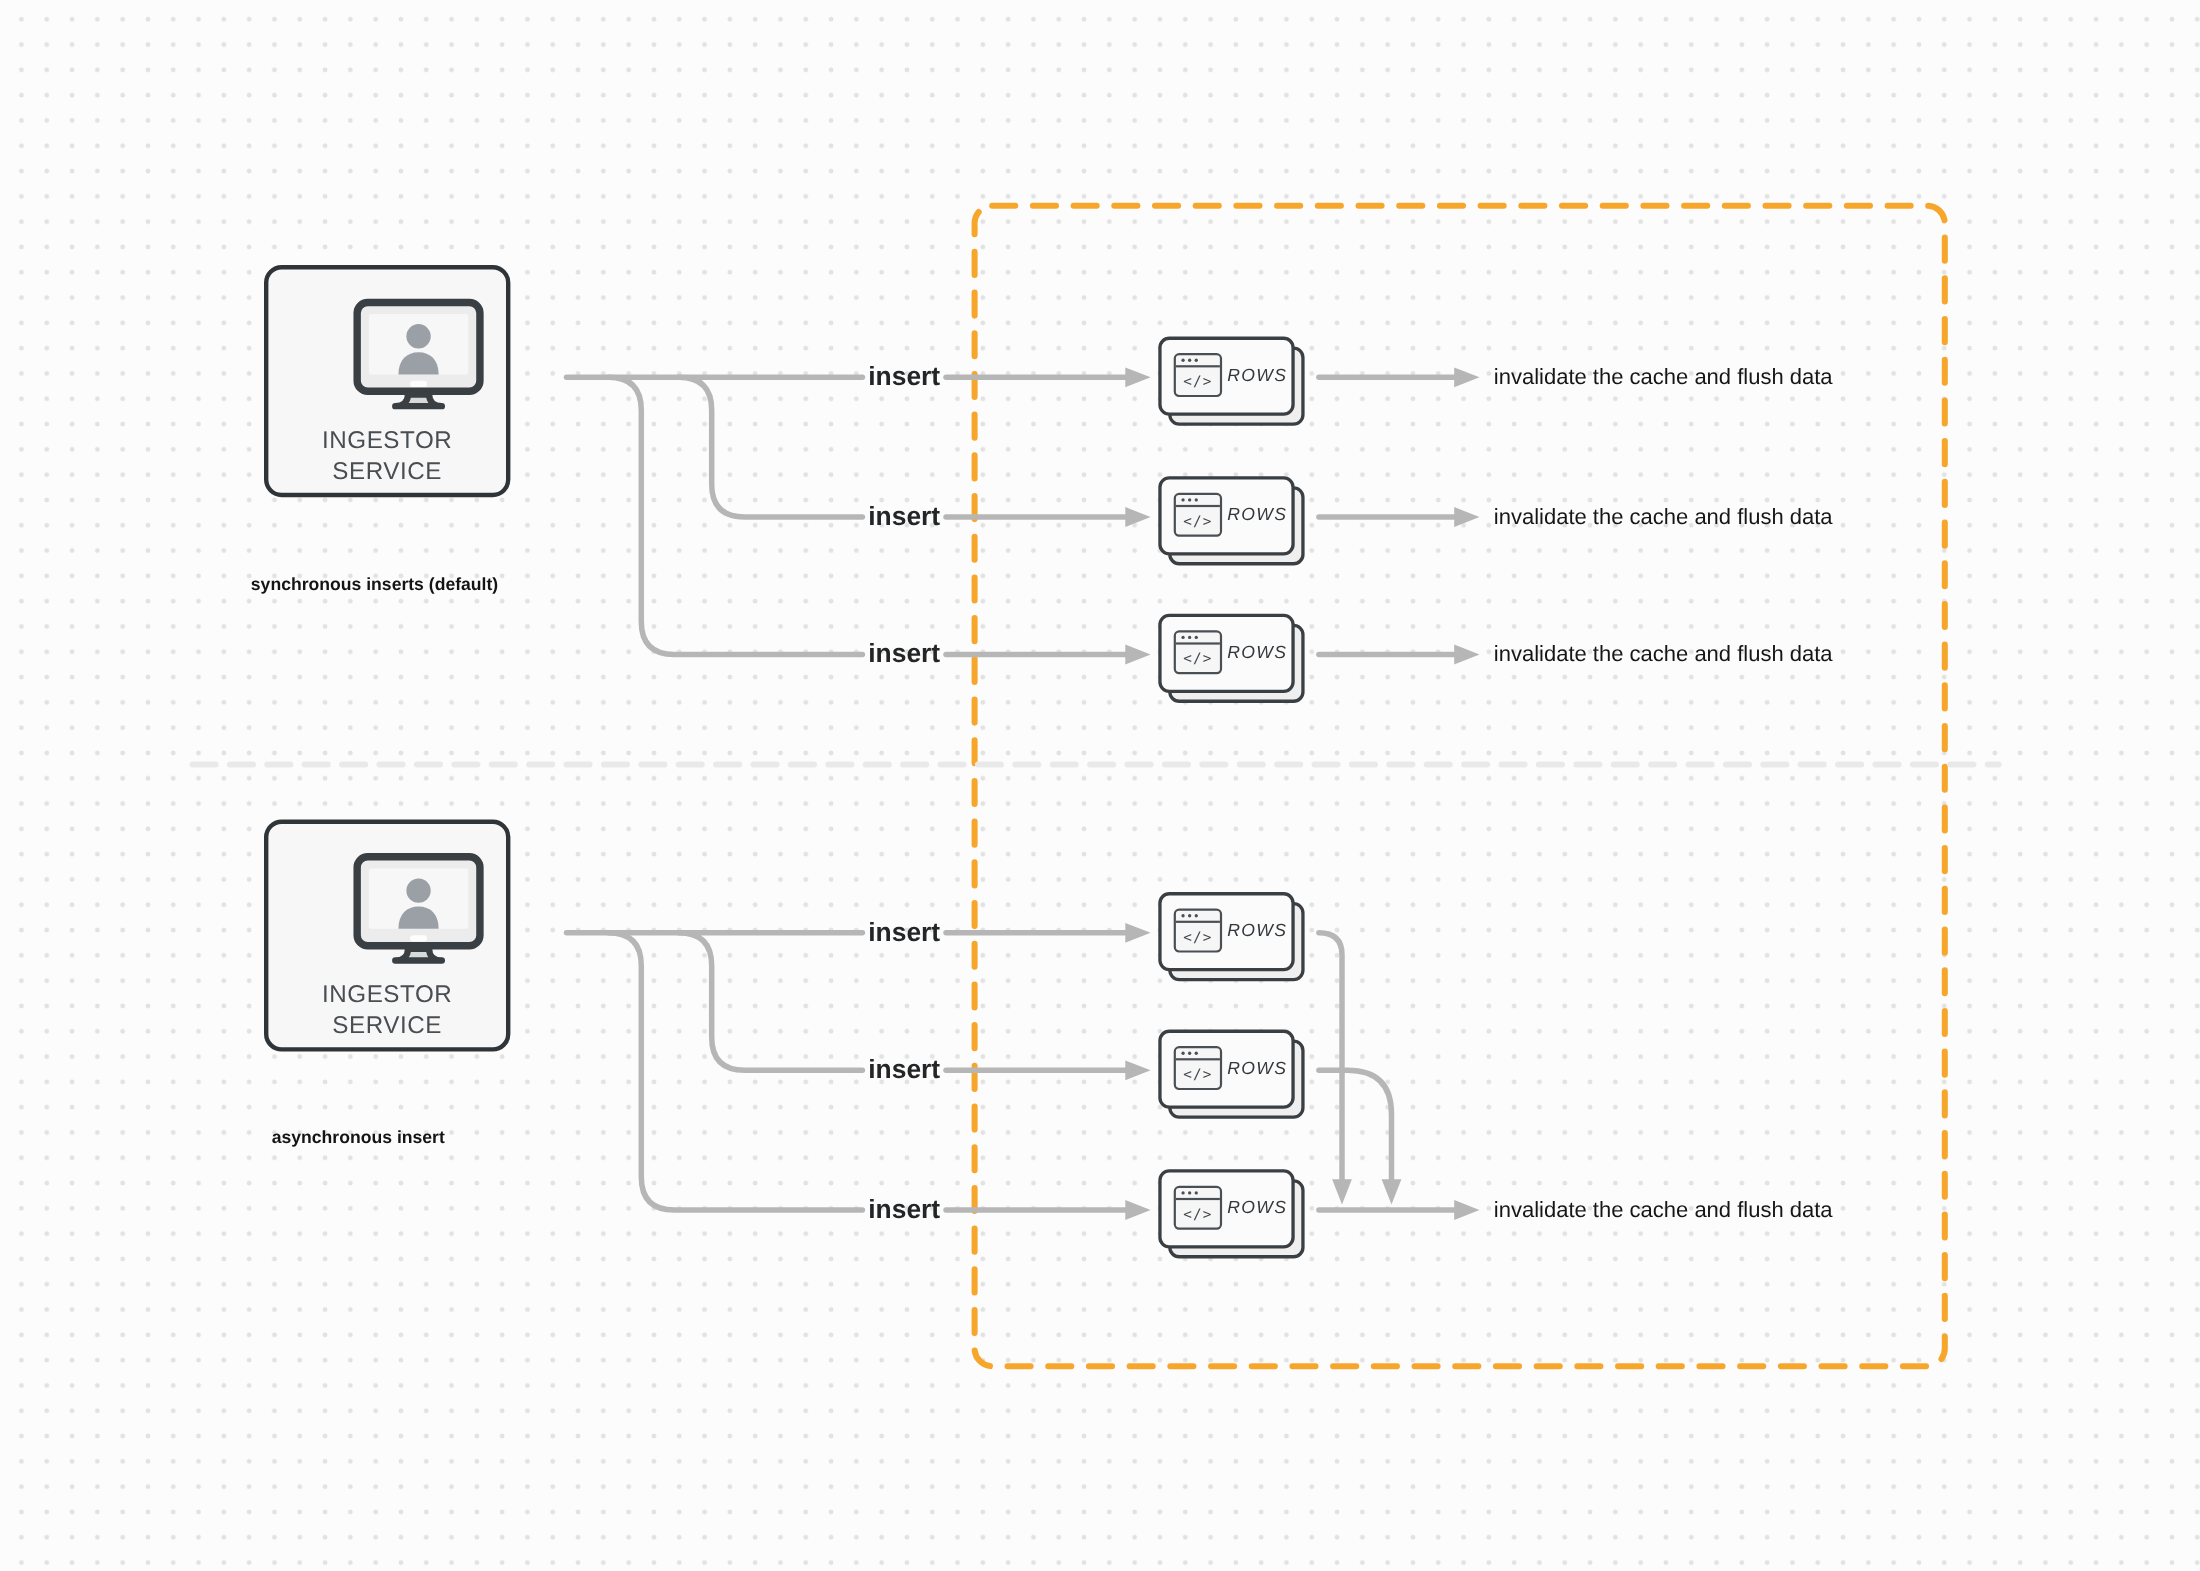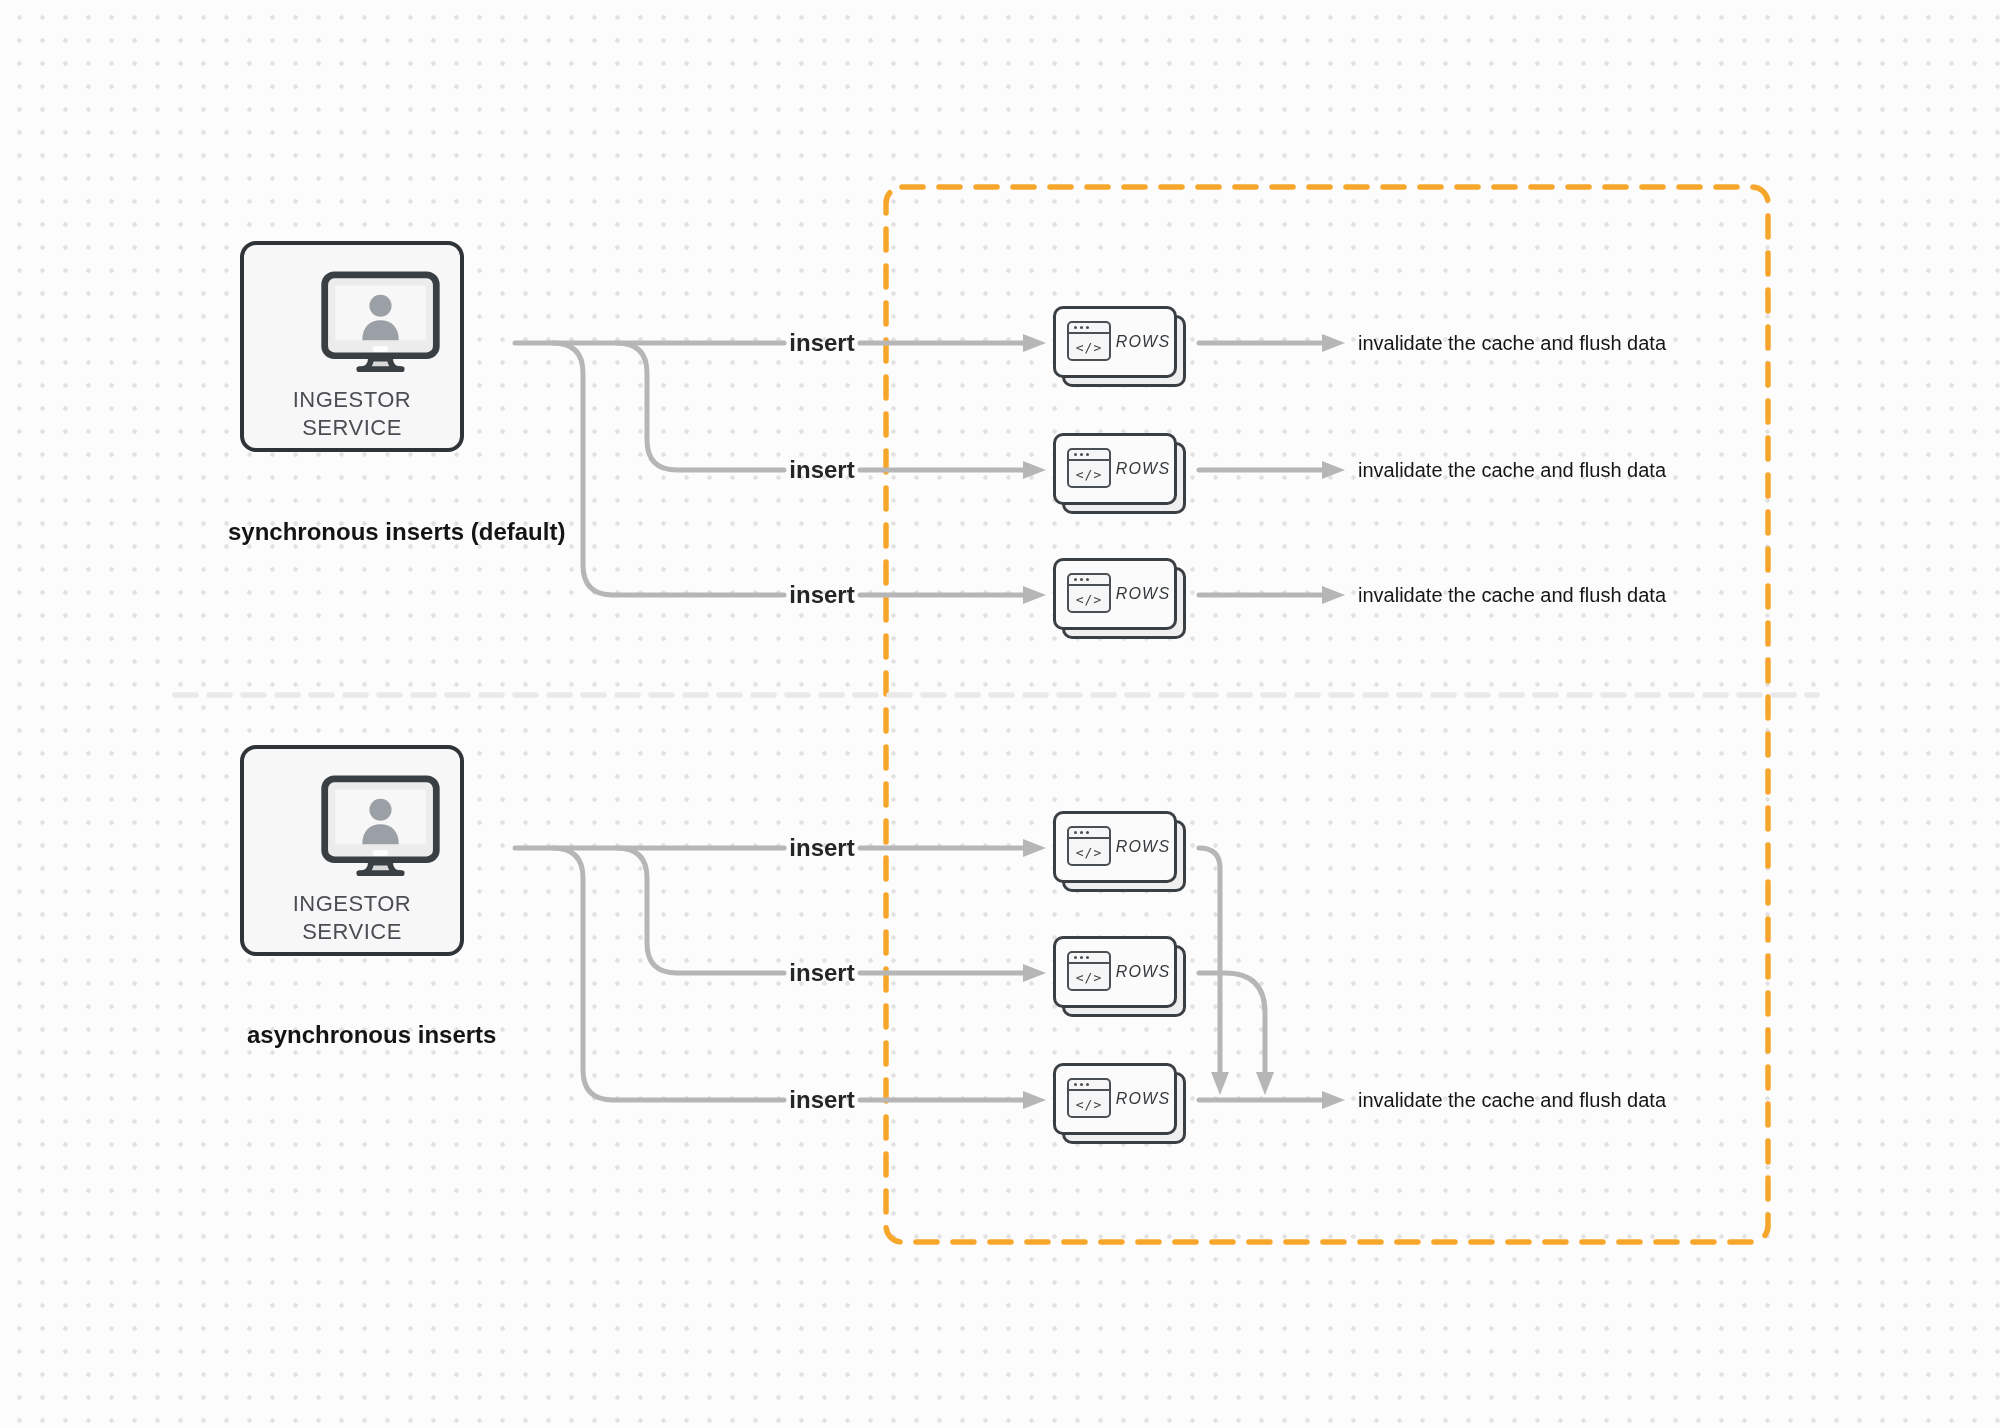--- a/index.html
+++ b/index.html
@@ -13,21 +13,21 @@
   .layer{position:absolute;left:0;top:0;z-index:1;}
   .ingestor-box{
     position:absolute;z-index:2;width:224px;height:211px;box-sizing:border-box;
     background:#f7f7f7;border:4px solid #2f3438;border-radius:16px;
   }
   .monitor{position:absolute;left:73px;top:24px;}
   .service-label{
     position:absolute;left:0;right:0;top:141px;height:28px;line-height:28px;
     text-align:center;font-size:22px;color:#4a4e53;letter-spacing:.5px;
   }
-  .caption{position:absolute;z-index:2;font-size:24px;font-weight:700;color:#141414;white-space:nowrap;line-height:34px;}
+  .caption{position:absolute;z-index:2;font-size:16px;font-weight:700;color:#141414;white-space:nowrap;line-height:34px;}
   .insert-label{
     position:absolute;z-index:2;width:76px;text-align:center;
     font-size:24px;color:#232527;line-height:34px;font-weight:bold;
   }
   .invalidate-label{position:absolute;z-index:2;font-size:20px;color:#161616;white-space:nowrap;line-height:34px;}
   .rows-card{position:absolute;z-index:2;width:133px;height:81px;}
   .card-back{
     position:absolute;left:9px;top:9px;width:124px;height:72px;box-sizing:border-box;
     background:#efefef;border:3px solid #3a3f44;border-radius:10px;
   }
@@ -128,21 +128,21 @@
     <svg class="monitor" width="127" height="110" viewBox="0 0 132 112">
       <rect x="8" y="5" width="116" height="84" rx="10" fill="#ececec" stroke="#3a3f44" stroke-width="7"></rect>
       <rect x="19" y="16" width="94" height="57" rx="2" fill="#f7f7f7"></rect>
       <circle cx="66" cy="37" r="11.5" fill="#9aa0a6"></circle>
       <path d="M 47 73 C 47 59 55 52 66 52 C 77 52 85 59 85 73 Z" fill="#9aa0a6"></path>
       <rect x="58" y="79" width="16" height="6" rx="3" fill="#fdfdfd"></rect>
       <path d="M 56 92 h 20 c 0 7 5 11 12 11 h -44 c 7 0 12 -4 12 -11 z" fill="#d9d9d9" stroke="#3a3f44" stroke-width="6" stroke-linejoin="round"></path>
     </svg>
     <div class="service-label">INGESTOR SERVICE</div>
   </div>
-  <div class="caption" style="left:247px;top:1018px;">asynchronous inserts</div>
+  <div class="caption" style="left:247px;top:1018px;">asynchronous insert</div>
 
   <div class="insert-label" style="left:784px;top:326px;">insert</div>
   <div class="insert-label" style="left:784px;top:453px;">insert</div>
   <div class="insert-label" style="left:784px;top:578px;">insert</div>
 
   <div class="insert-label" style="left:784px;top:831px;">insert</div>
   <div class="insert-label" style="left:784px;top:956px;">insert</div>
   <div class="insert-label" style="left:784px;top:1083px;">insert</div>
 
   <div class="rows-card" style="left:1053px;top:306px;">

